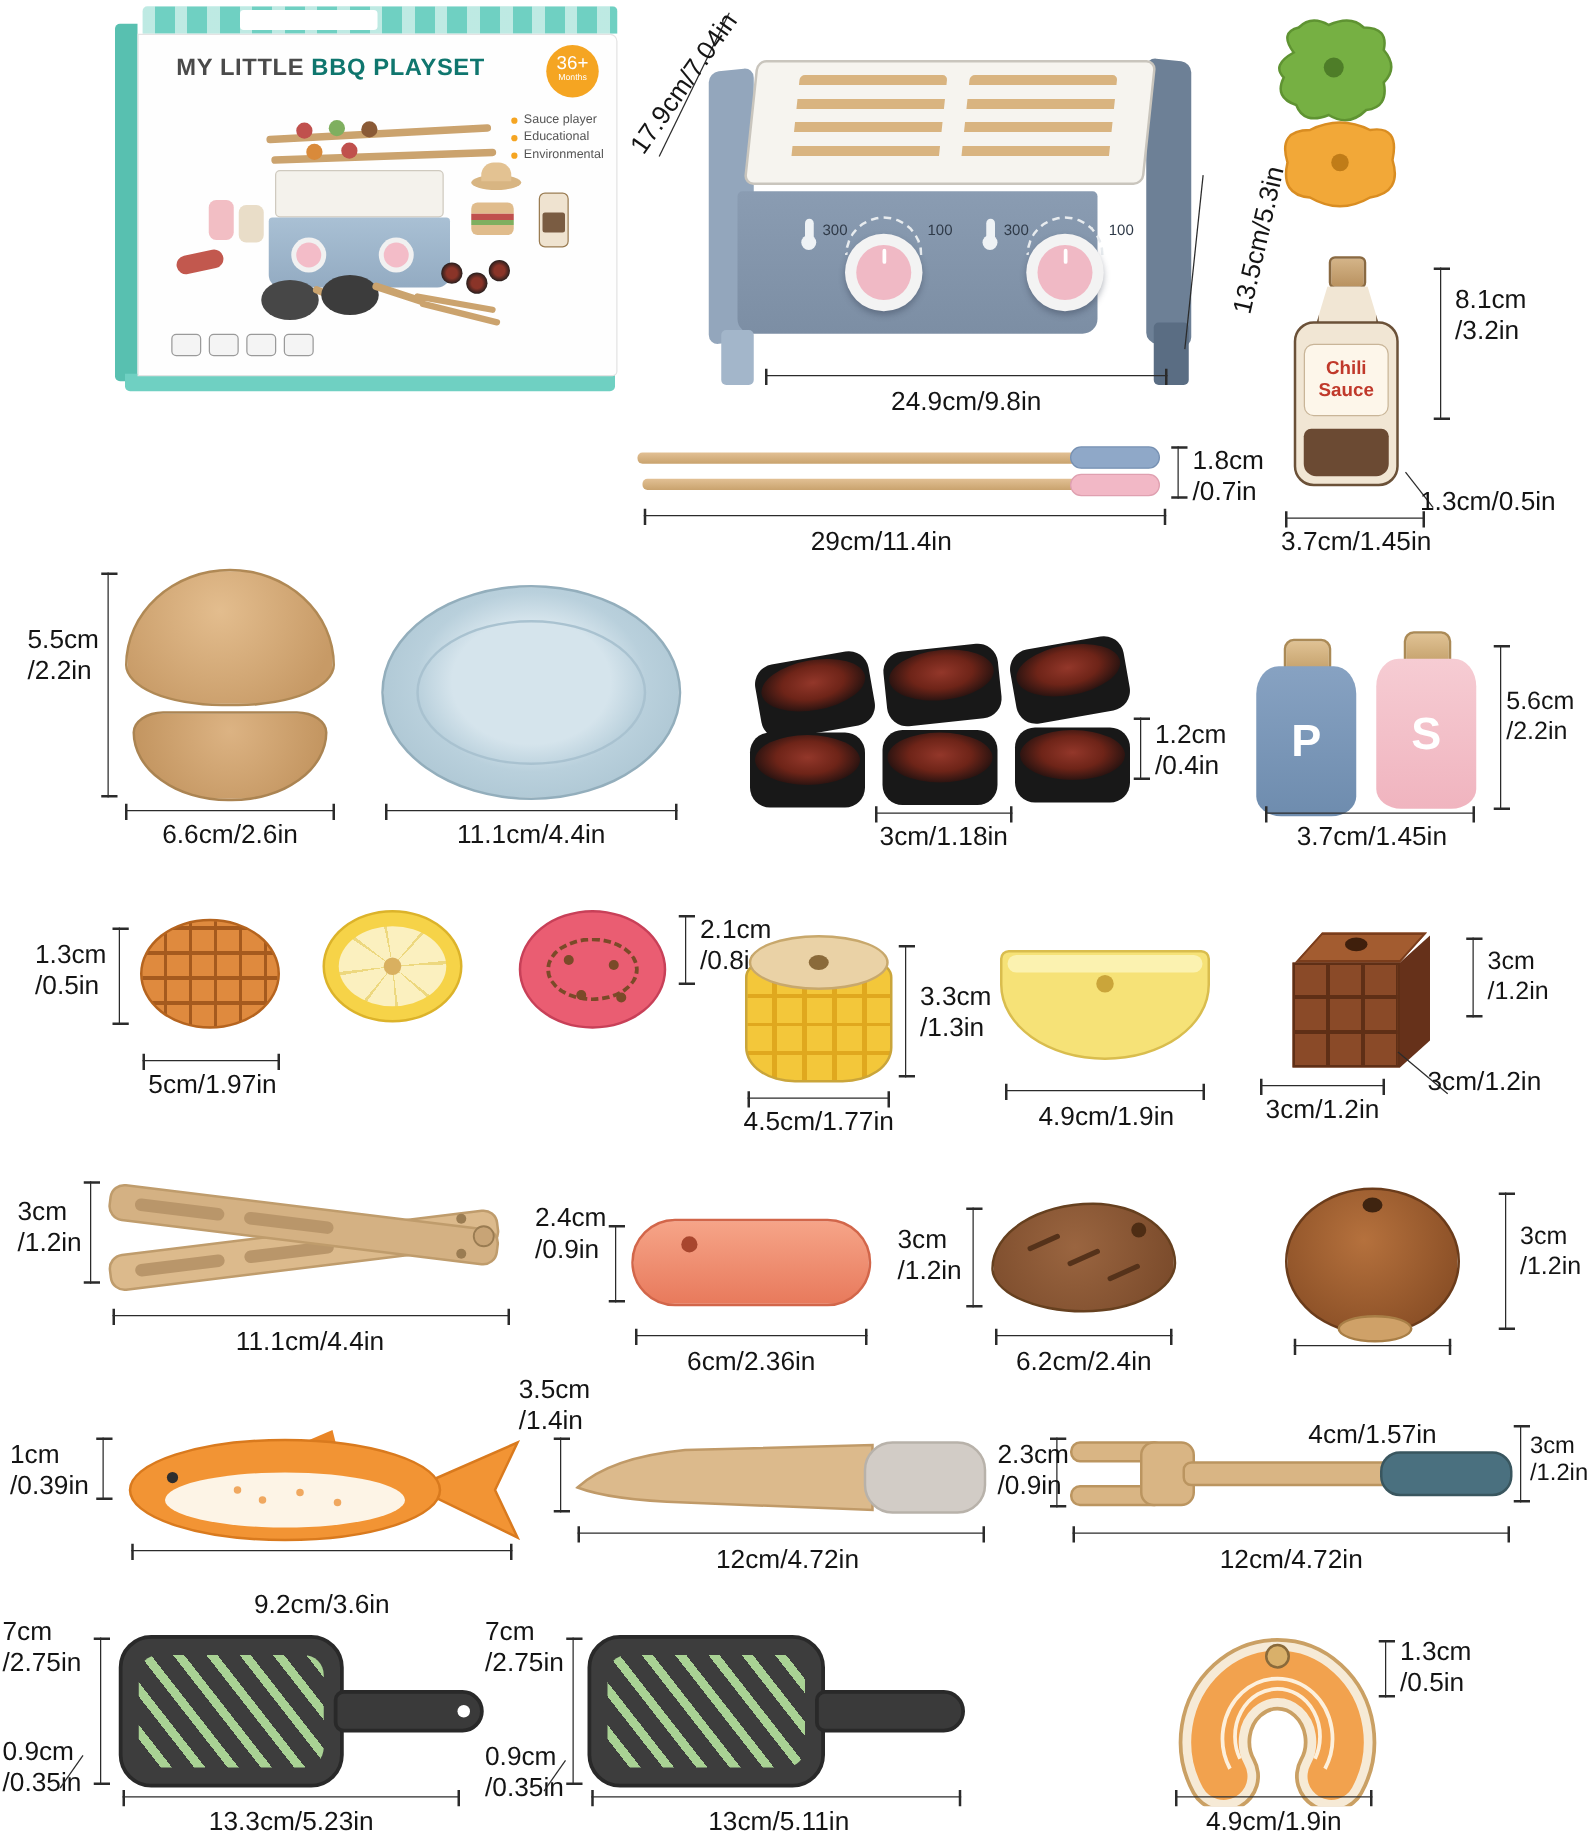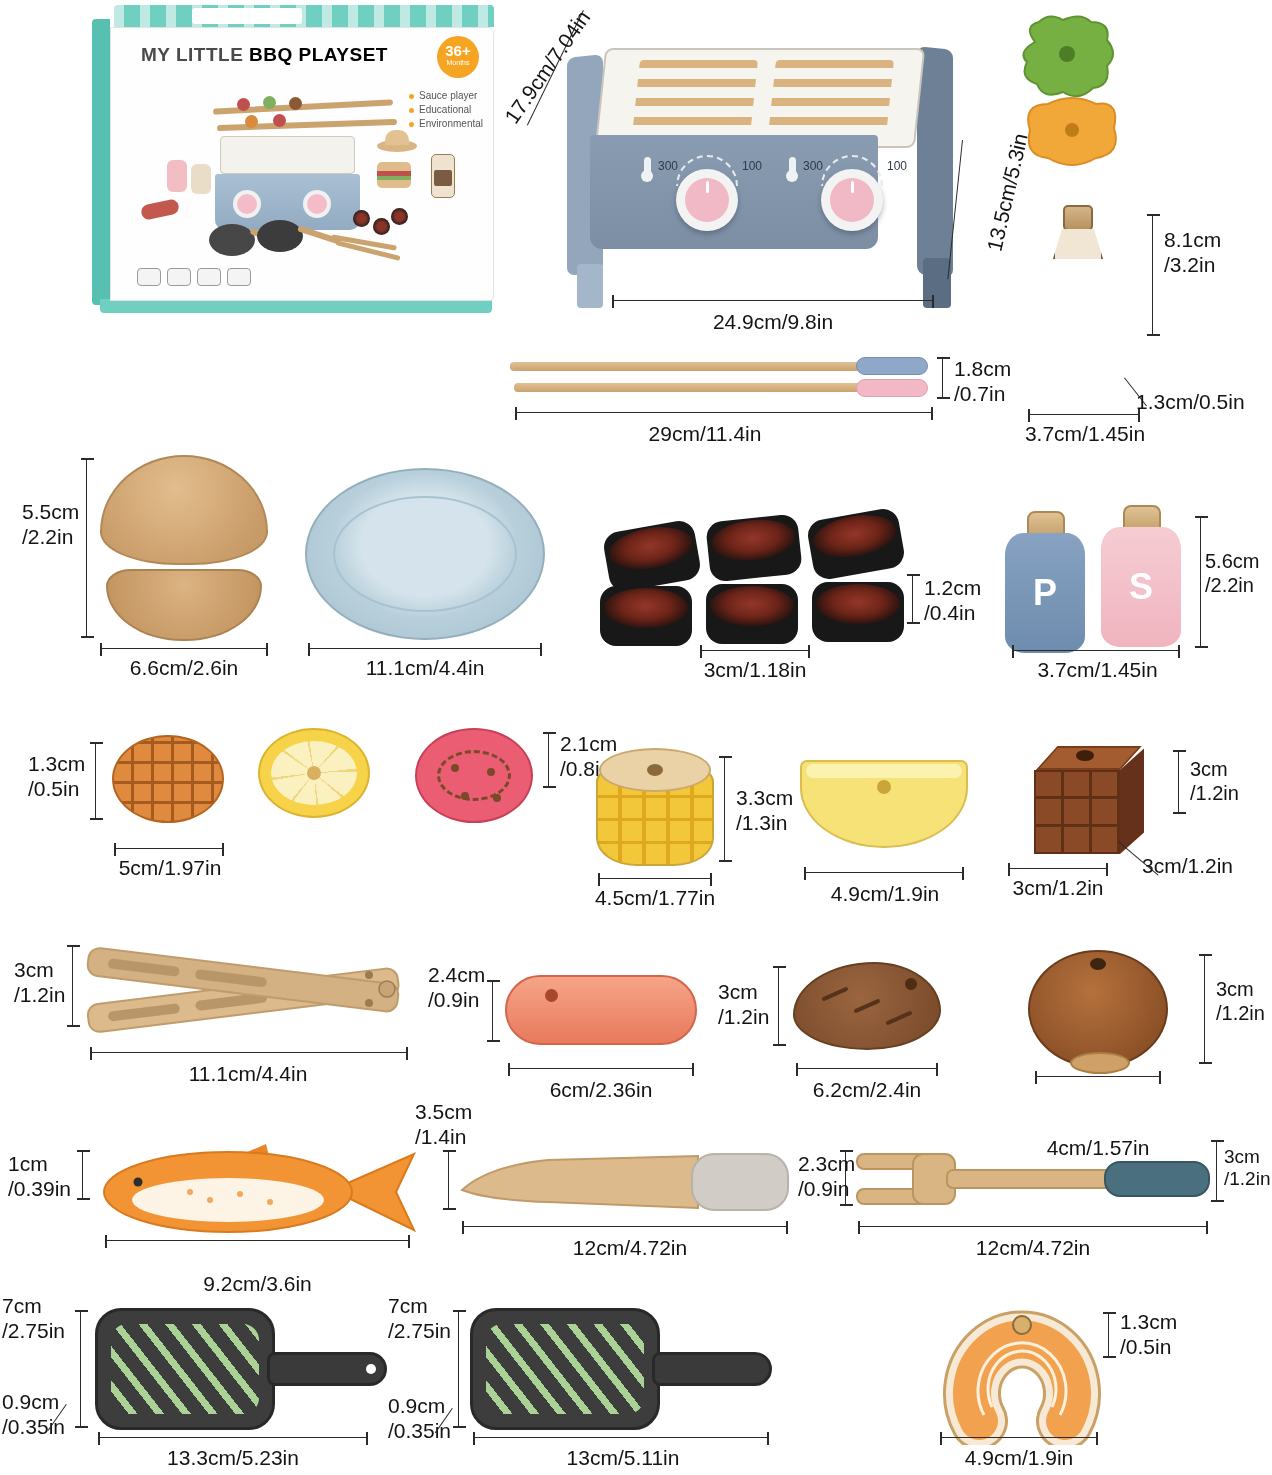--- a/index.html
+++ b/index.html
@@ -19,37 +19,37 @@
 
   
   .boxwrap{left:92px;top:5px;width:402px;height:308px}
   .box-lid{position:absolute;left:22px;top:0;right:0;height:22px;background:#6fd0c2;border-radius:4px 4px 0 0;
            background-image:repeating-linear-gradient(90deg,rgba(255,255,255,.55) 0 10px,transparent 10px 26px)}
   .box-lid-label{position:absolute;left:100px;top:3px;width:110px;height:16px;background:#fff;border-radius:3px}
   .box-left{position:absolute;left:0;top:14px;width:18px;bottom:8px;background:#58c0b0;border-radius:4px 0 0 4px}
   .box-bottom{position:absolute;left:8px;right:2px;bottom:0;height:14px;background:#6fd0c2;border-radius:0 0 4px 4px}
   .box-face{position:absolute;left:18px;top:22px;right:0;bottom:12px;background:#fefefe;border:1px solid #e3e3e3;border-radius:0 6px 4px 0}
   .box-title{position:absolute;left:30px;top:16px;font-size:19px;font-weight:bold;letter-spacing:.5px;color:#4a4a4a}
-  .box-title .accent{color:#000000}
+  .box-title .accent{color:#0f766e}
   .badge{position:absolute;right:14px;top:8px;width:42px;height:42px;border-radius:50%;background:#f5a522;color:#fff;text-align:center}
-  .badge .n{display:block;font-size:15px;font-weight:bold;margin-top:6px}
+  .badge .n{display:block;font-size:15px;font-weight:normal;margin-top:6px}
   .badge .m{display:block;font-size:7px}
   .feat{position:absolute;right:10px;top:62px;font-size:10px;color:#555}
   .feat .f{position:relative;padding-left:10px;margin-bottom:3px}
   .feat .f::before{content:"";position:absolute;left:0;top:4px;width:5px;height:5px;border-radius:50%;background:#f5a522}
   .certs{position:absolute;left:26px;bottom:10px}
   .cert{display:inline-block;width:24px;height:18px;border:1.5px solid #9a9a9a;border-radius:4px;margin-right:6px;background:#f4f4f4}
 
   
   .grill{left:555px;top:8px;width:410px;height:300px}
   .g-side-l{position:absolute;left:12px;top:48px;width:36px;height:218px;background:#93a6bc;border-radius:8px;transform:skewY(-6deg)}
   .g-side-r{position:absolute;left:362px;top:40px;width:36px;height:228px;background:#6d8096;border-radius:8px;transform:skewY(6deg)}
   .g-top{position:absolute;left:45px;top:40px;width:320px;height:100px;background:#f6f4ef;border:2px solid #c9c5bd;border-radius:8px;transform:skewX(-6deg)}
   .g-slats{position:absolute;top:10px;bottom:10px;width:118px;background:repeating-linear-gradient(180deg,#d9b480 0 8px,transparent 8px 19px);border-radius:4px}
-  .g-front{position:absolute;left:35px;top:127px;width:288px;height:114px;background:linear-gradient(#8a9cb2,#7c8ea4);border-radius:4px 4px 12px 12px}
+  .g-front{position:absolute;left:35px;top:145px;width:288px;height:114px;background:linear-gradient(#8a9cb2,#7c8ea4);border-radius:4px 4px 12px 12px}
   .g-leg-l{position:absolute;left:22px;top:256px;width:26px;height:44px;background:#a3b6ca;border-radius:4px}
   .g-leg-r{position:absolute;left:368px;top:250px;width:28px;height:50px;background:#5a6d83;border-radius:4px}
   .knob{position:absolute;width:112px;height:96px}
   .thermo{position:absolute;left:-6px;top:8px;width:7px;height:18px;background:#eef2f5;border-radius:4px}
   .thermo::after{content:"";position:absolute;left:-3px;bottom:-7px;width:12px;height:12px;background:#eef2f5;border-radius:50%}
   .sn{position:absolute;top:10px;font-size:12px;color:#2f3a48}
   .sn-l{left:8px}.sn-r{right:0}
   .karc{position:absolute;left:26px;top:6px;width:62px;height:31px;border:2px dashed #e8ecef;border-bottom:none;border-radius:62px 62px 0 0}
   .kring{position:absolute;left:26px;top:20px;width:62px;height:62px;border-radius:50%;background:#f3f3f3;box-shadow:0 3px 5px rgba(40,50,70,.35)}
   .kcore{position:absolute;left:9px;top:9px;width:44px;height:44px;border-radius:50%;background:#f0b9c5}
@@ -192,20 +192,25 @@
     <circle cx="52" cy="42" r="8" fill="#4e7d28"></circle>
   </svg>
   <svg class="blob-svg" style="left:1022px;top:92px" width="100" height="78" viewBox="0 0 100 78">
     <path d="M26 12 Q50 0 74 12 Q98 8 92 36 Q100 62 74 66 Q50 80 26 66 Q2 64 8 38 Q0 12 26 12 Z" fill="#f2a838" stroke="#d98d22" stroke-width="2"></path>
     <circle cx="50" cy="38" r="7" fill="#c07c18"></circle>
   </svg>
 
   <div class="abs" style="left:1035px;top:205px;width:86px;height:186px">
     <div class="abs" style="left:28px;top:0;width:30px;height:26px;background:linear-gradient(#d4b488,#b99260);border:2px solid #8a6a42;border-radius:5px"></div>
     <div class="abs" style="left:18px;top:24px;width:50px;height:30px;background:#f1e6d4;border-left:2px solid #6b5138;border-right:2px solid #6b5138;clip-path:polygon(18% 0,82% 0,100% 100%,0 100%)"></div>
+    <div class="abs" style="left:0;top:52px;width:84px;height:132px;background:#f1e6d4;border:2px solid #6b5138;border-radius:16px">
+      <div class="abs" style="left:6px;top:16px;right:6px;height:58px;background:#fdf6ea;border:1px solid #c9b598;border-radius:8px;text-align:center;font-weight:bold;font-size:15px;line-height:1.2;color:#c0392b;padding-top:10px;white-space:pre-line">Chili
+Sauce</div>
+      <div class="abs" style="left:6px;bottom:6px;right:6px;height:38px;background:#6b4a33;border-radius:6px 6px 10px 10px"></div>
+    </div>
   </div>
   <div class="dv" style="left:1152px;top:214px;height:122px"></div>
   <div class="dim" style="left:1164px;top:228px">8.1cm
 /3.2in</div>
   <div class="dd" style="left:1124px;top:378px;height:36px;transform:rotate(-38deg)"></div>
   <div class="dim" style="left:1136px;top:390px">1.3cm/0.5in</div>
   <div class="dh" style="left:1028px;top:414px;width:112px"></div>
   <div class="dim c" style="left:1005px;top:422px;width:160px">3.7cm/1.45in</div>
 
   <div class="abs" style="left:510px;top:352px;width:430px;height:50px">

